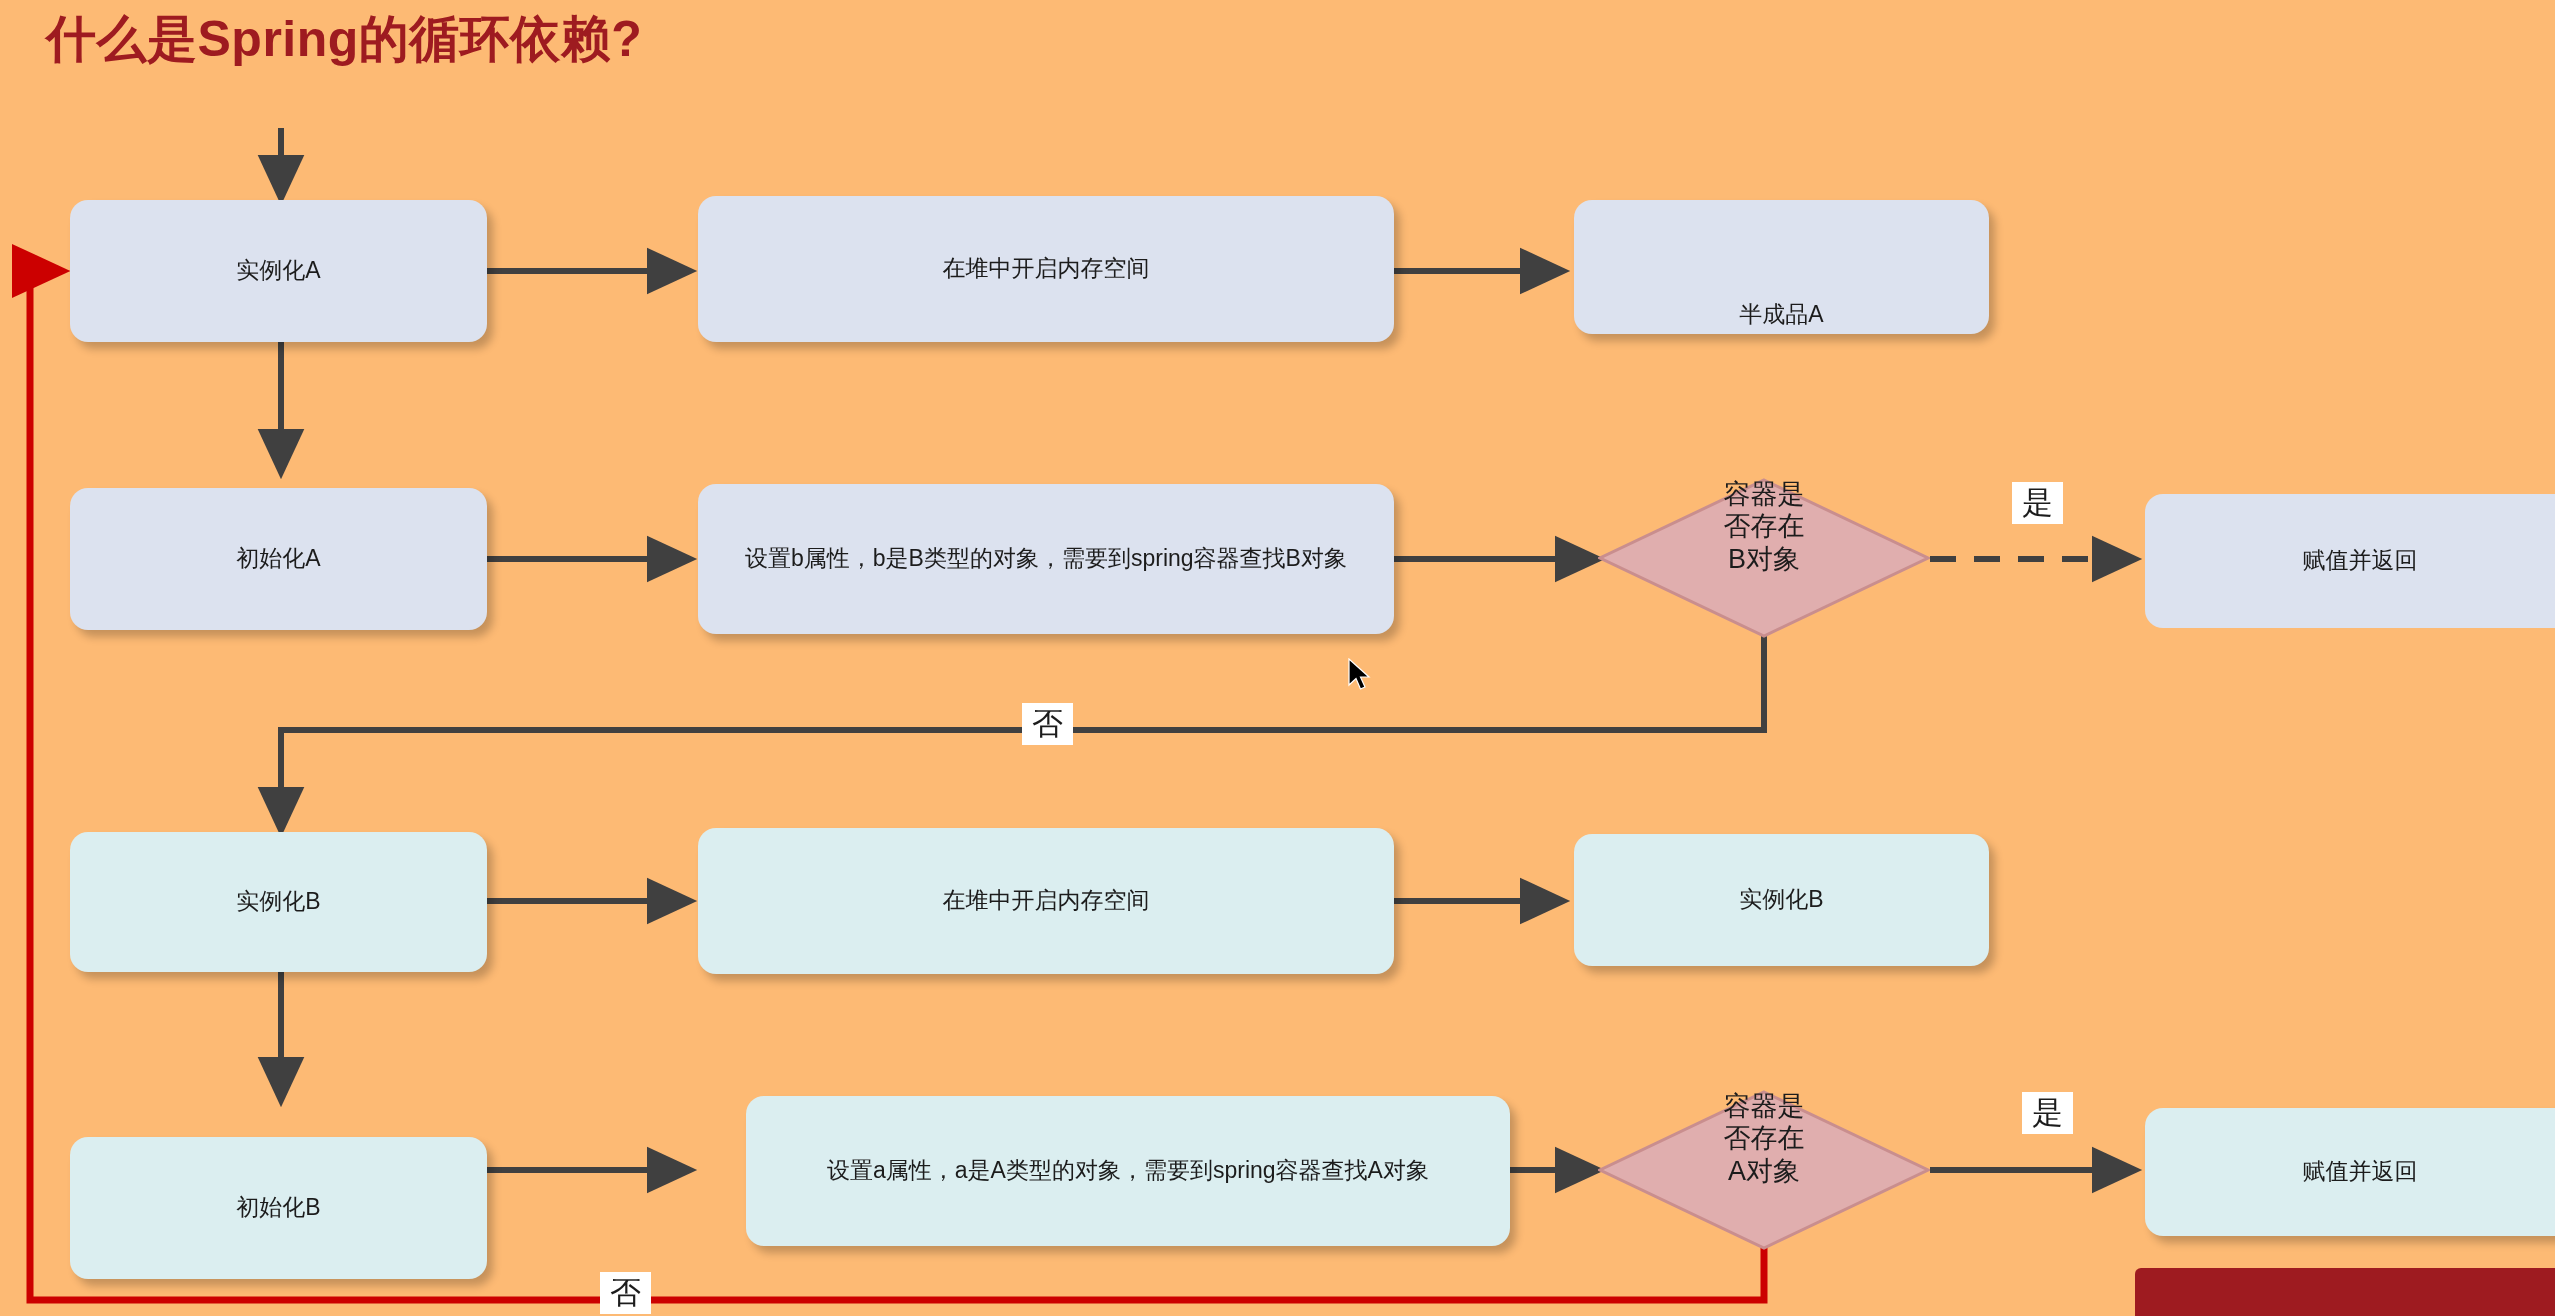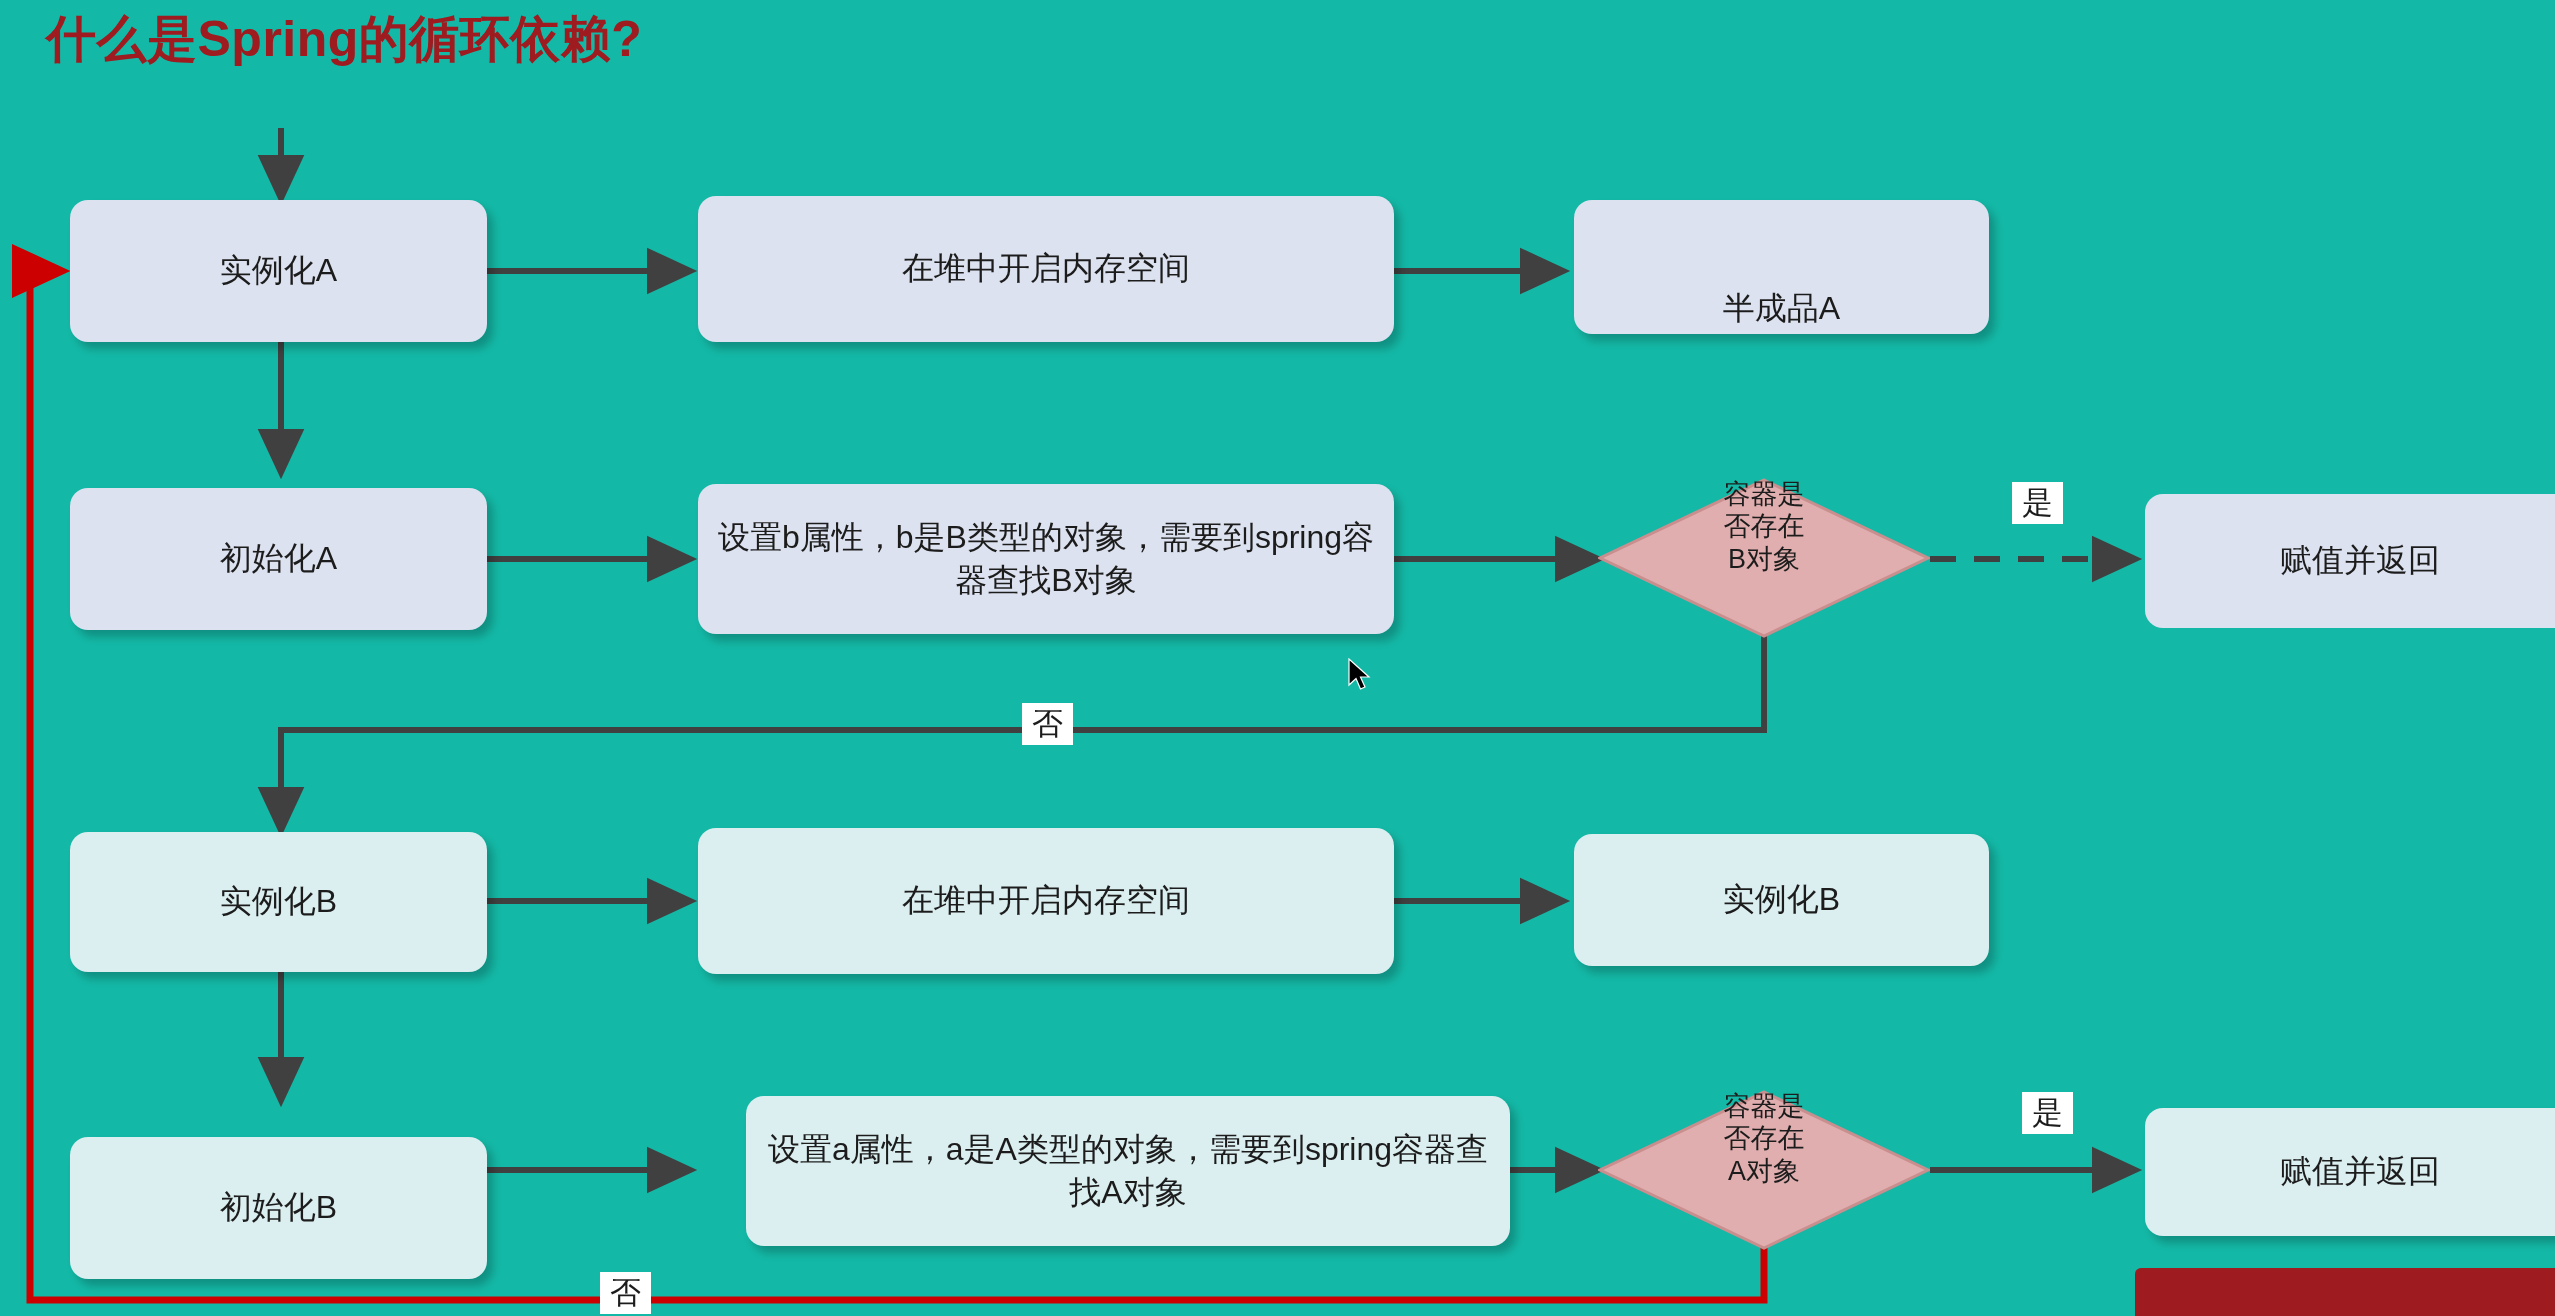--- a/index.html
+++ b/index.html
@@ -8,21 +8,21 @@
     background: #ffffff;
   }
   body {
     font-family: "Liberation Sans", "DejaVu Sans", sans-serif;
   }
   #stage {
     position: relative;
     width: 2555px;
     height: 1316px;
     overflow: hidden;
-    background: #14b8a6;
+    background: #fdba74;
   }
   #title {
     position: absolute;
     left: 46px;
     top: 6px;
     font-size: 50px;
     font-weight: bold;
     color: #9e1b20;
     letter-spacing: 0.5px;
     white-space: nowrap;
@@ -36,21 +36,21 @@
     pointer-events: none;
   }
   .node {
     position: absolute;
     box-sizing: border-box;
     border-radius: 18px;
     display: flex;
     align-items: center;
     justify-content: center;
     text-align: center;
-    font-size: 32px;
+    font-size: 23px;
     color: #1c1c1c;
     line-height: 1.35;
     padding: 4px 14px;
   }
   .node.blue {
     background: #dce2ef;
     box-shadow: 6px 7px 9px rgba(0,0,0,0.22);
   }
   .node.cyan {
     background: #dbeef0;

